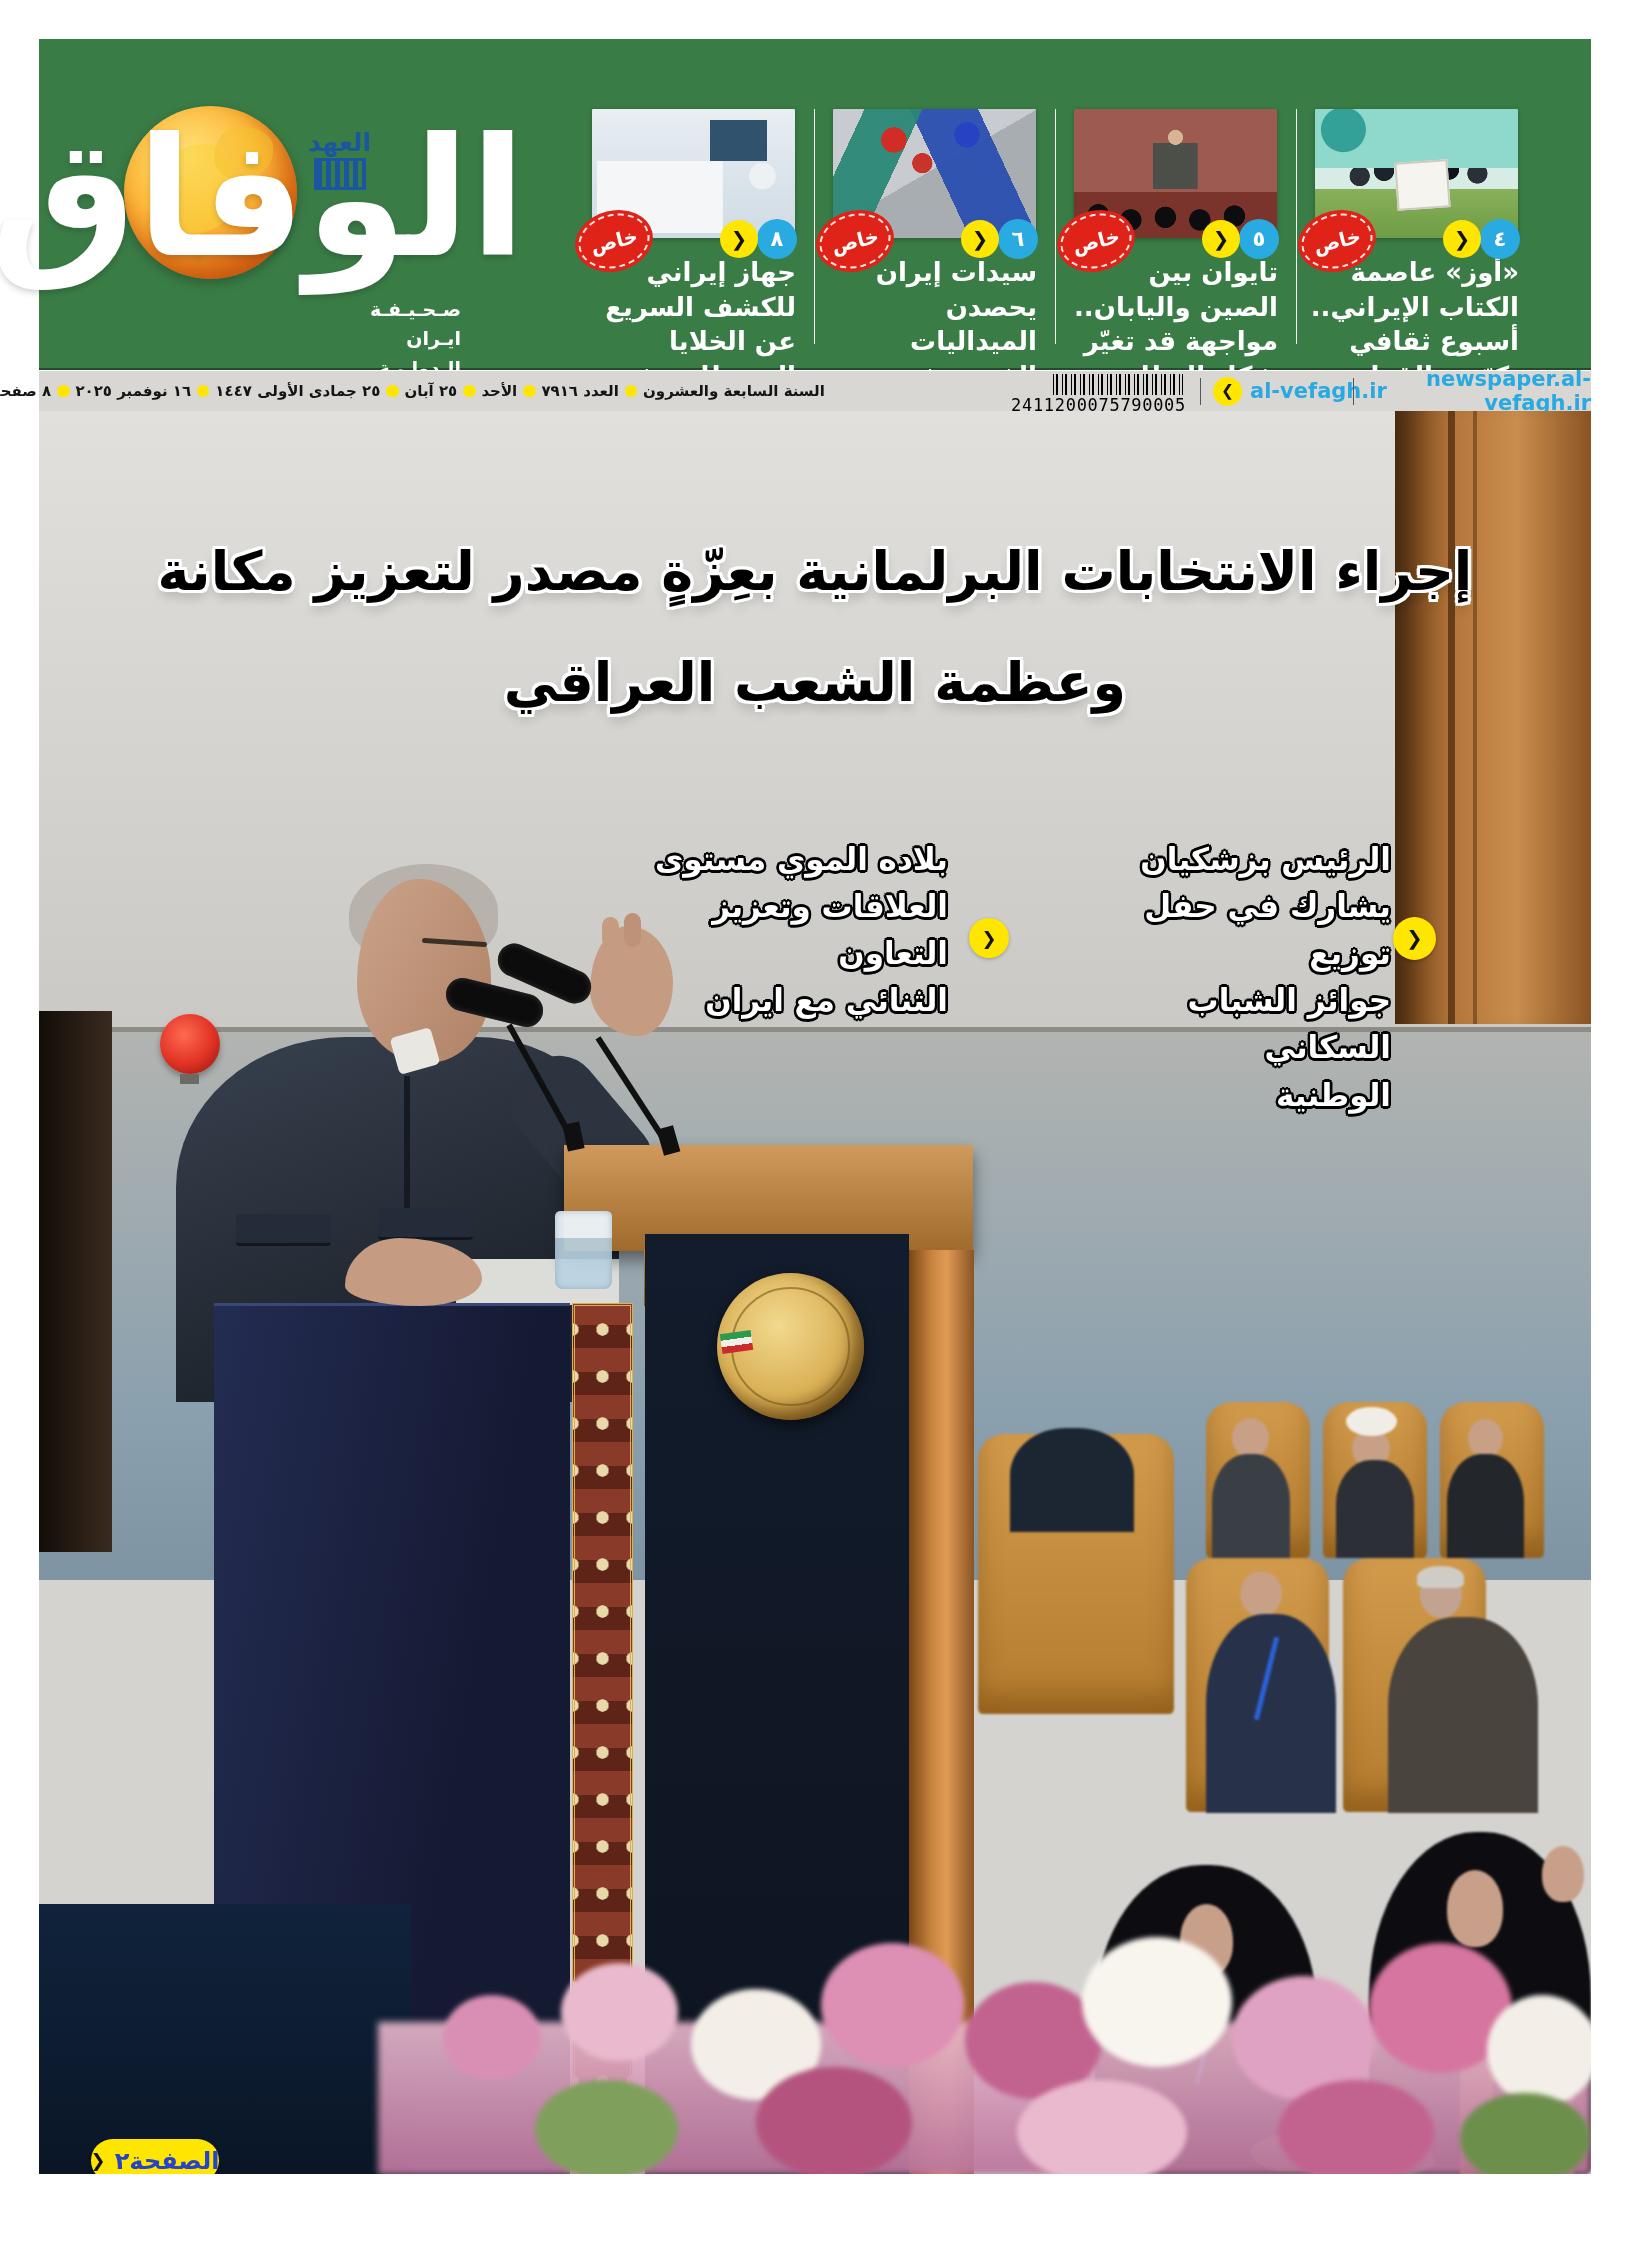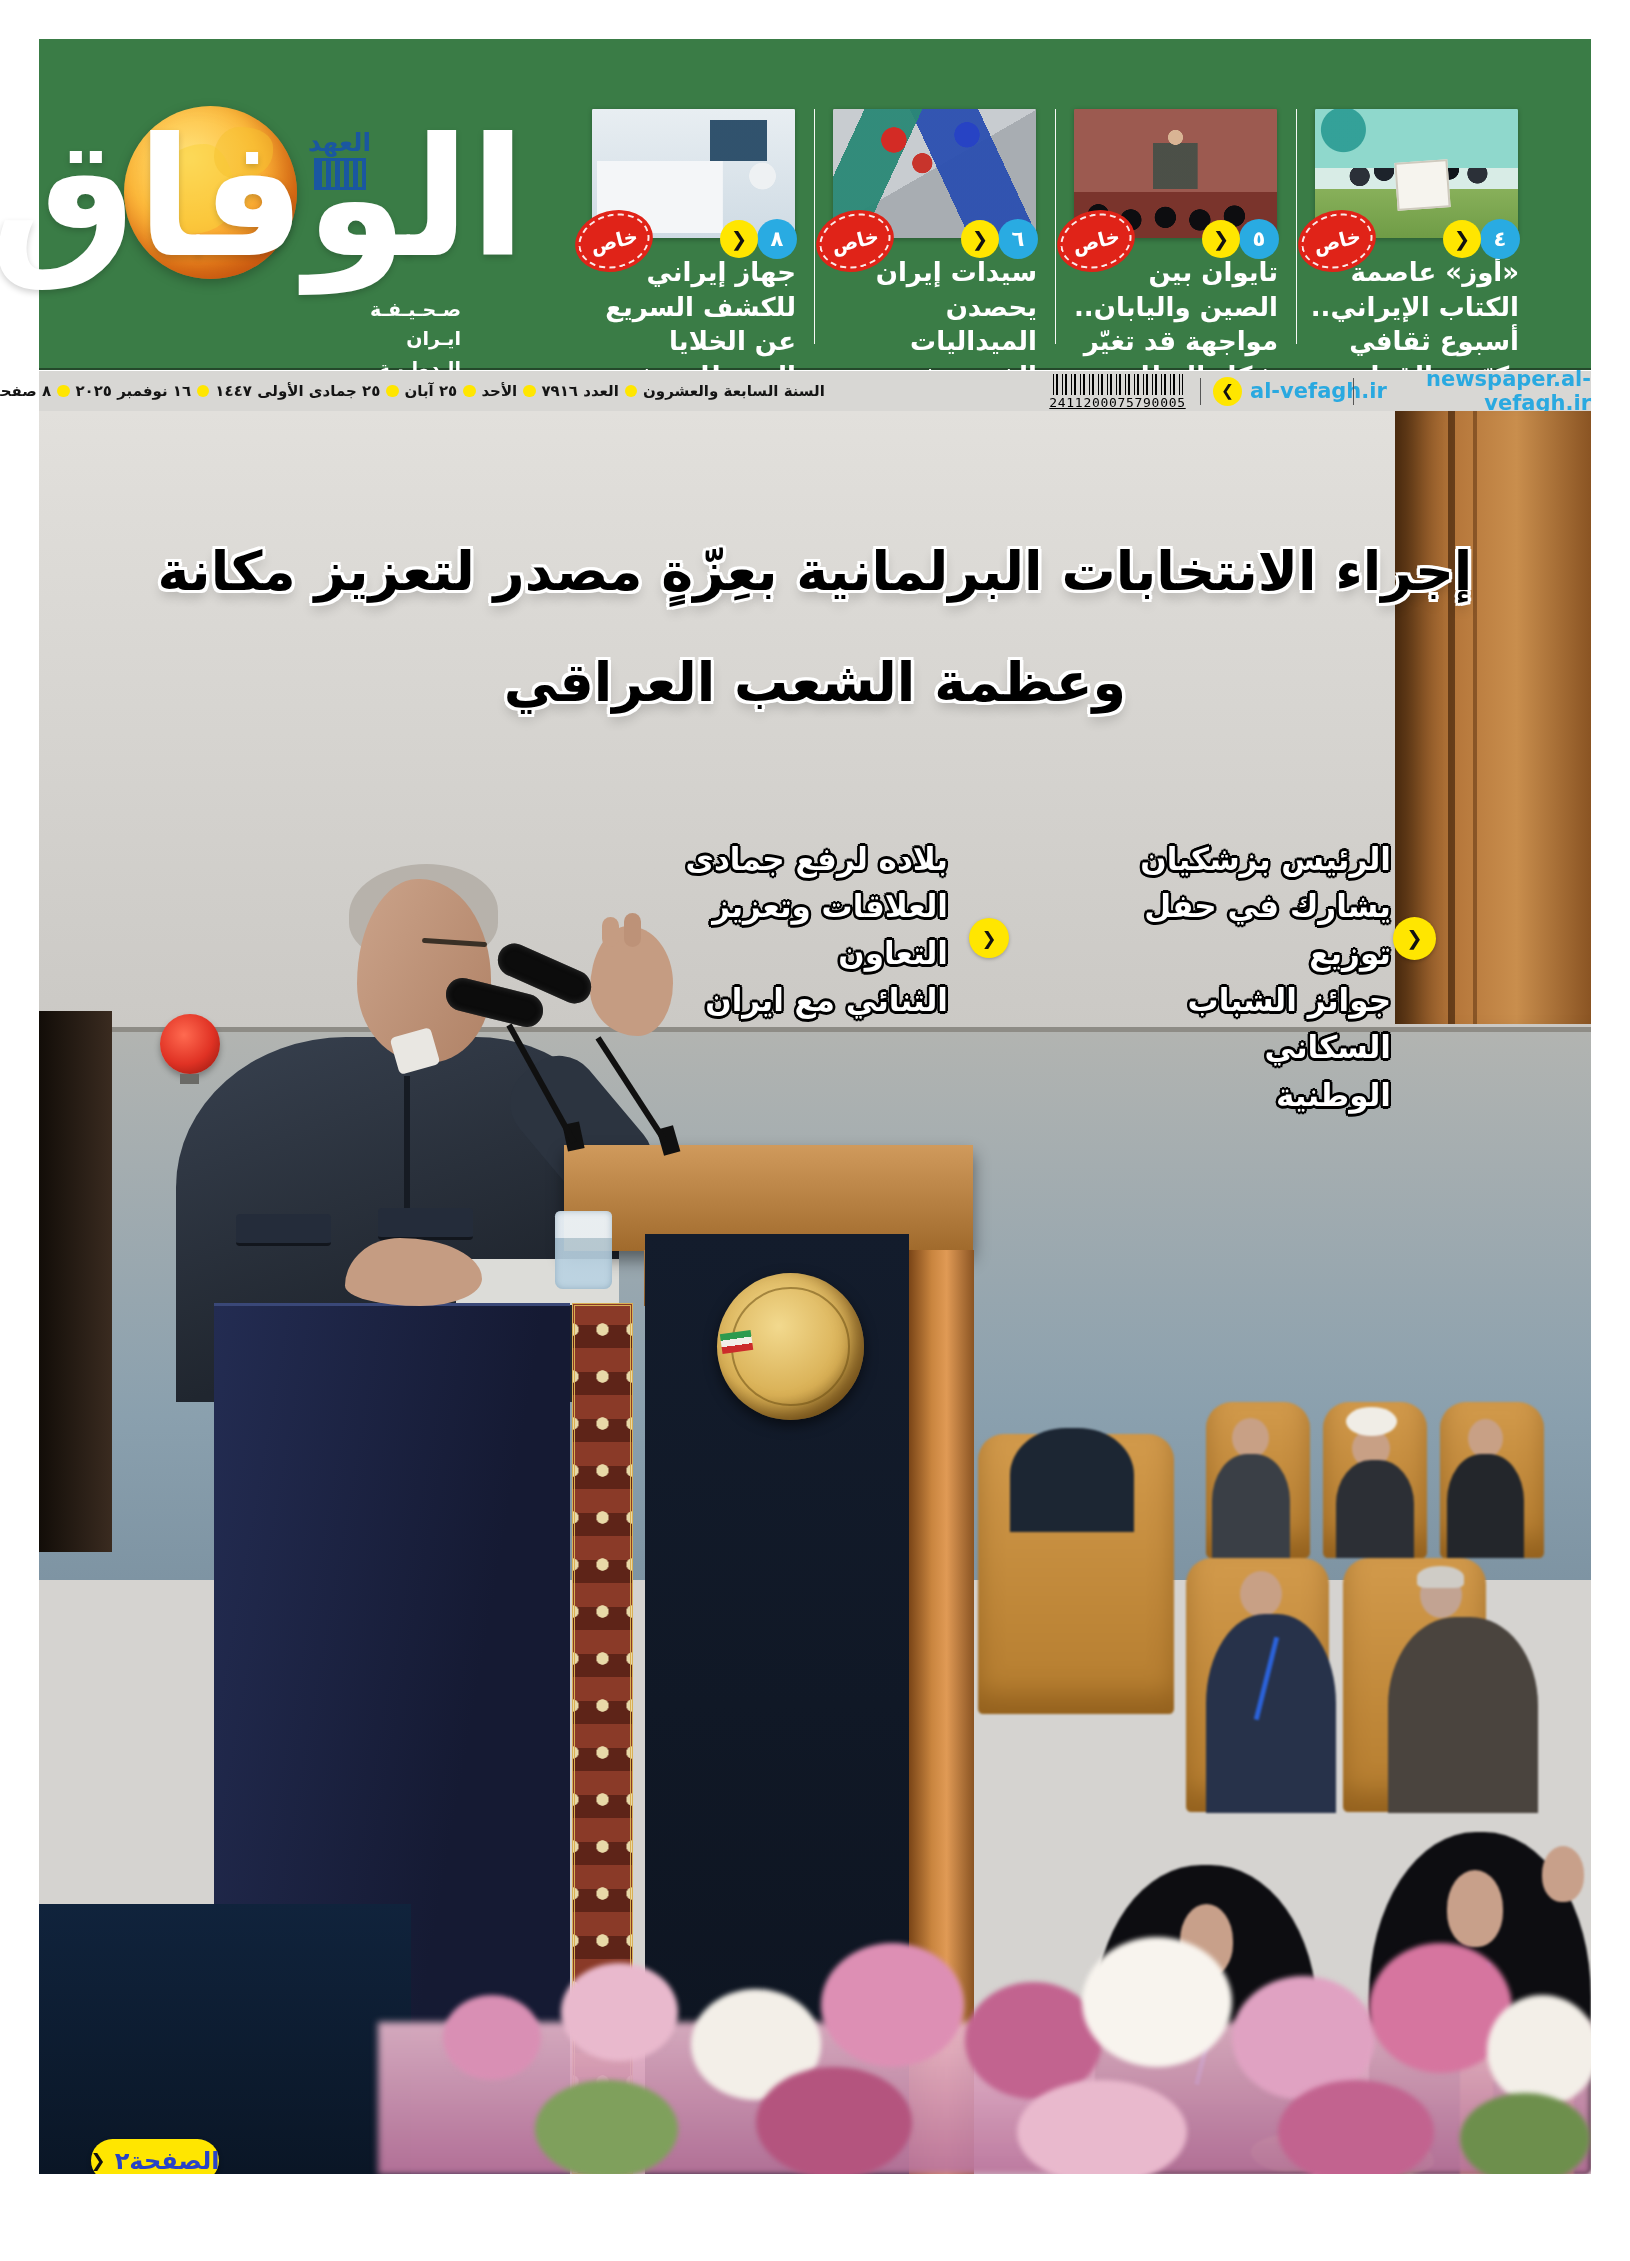--- a/index.html
+++ b/index.html
@@ -72,21 +72,21 @@
       linear-gradient(90deg,rgba(53,162,74,0) 14%,#35a24a 14% 24%,rgba(0,0,0,0) 24% 30%,#e07820 30% 44%,rgba(0,0,0,0) 44%) 8% 70%/60% 12% no-repeat,
       linear-gradient(180deg,#e8eef2,#cfdbe4);}
   
   #infobar{position:absolute;left:39px;top:371px;width:1552px;height:40px;background:#d8d7d4;}
   #dates{position:absolute;left:3.9px;top:0;bottom:0;width:782px;display:flex;align-items:center;direction:rtl;
     font-size:15px;font-weight:bold;color:#141414;white-space:nowrap;}
   #dates .dot{width:12.4px;height:12.4px;border-radius:50%;background:#ffe600;margin:0 5.9px;flex:0 0 auto;}
   #barwrap{position:absolute;left:1010px;top:3.3px;width:137px;text-align:center;}
   #barcode{width:130px;height:21px;margin:0 auto;
     background:repeating-linear-gradient(90deg,#000 0 1.3px,transparent 1.3px 2.6px,#000 2.6px 4.6px,transparent 4.6px 5.9px,#000 5.9px 6.5px,transparent 6.5px 9px);}
-  #barnum{font-family:"DejaVu Sans Mono",monospace;font-size:13px;color:#000;letter-spacing:0.7px;text-decoration:underline;}
+  #barnum{font-family:"DejaVu Sans Mono",monospace;font-size:17px;color:#000;letter-spacing:0.7px;text-decoration:underline;}
   .vsep{position:absolute;left:1161px;top:6.5px;width:1.3px;height:27px;background:#555;}
   #goarrow{position:absolute;left:1174px;top:5.9px;width:29px;height:29px;background:#ffe600;color:#111;font-size:15.6px;}
   #site1{position:absolute;left:1211px;top:0;height:40px;display:flex;align-items:center;color:#2aa9e0;font-size:21px;font-weight:bold;}
   .vsep2{position:absolute;left:1314px;top:6.5px;width:1.3px;height:27px;background:#555;}
   #site2{position:absolute;left:1330px;top:0;height:40px;display:flex;align-items:center;color:#2aa9e0;font-size:21px;font-weight:bold;}
   
   #photo{position:absolute;left:39px;top:411px;width:1552px;height:1763px;overflow:hidden;background:#d5d3d0;}
   .ph{position:absolute;}
   #wallTop{left:0;top:0;width:100%;height:616px;background:linear-gradient(180deg,#e2e0dc,#cbc9c5);}
   #pillar{left:1356px;top:0;width:196px;height:613px;background:linear-gradient(90deg,#6e3f16,#b5763a 30%,#c98e4d 62%,#8a5423);
@@ -369,21 +369,21 @@
 
     <h1 id="hl1" class="hl">إجراء الانتخابات البرلمانية بعِزّةٍ مصدر لتعزيز مكانة</h1>
     <h1 id="hl2" class="hl">وعظمة الشعب العراقي</h1>
     <div id="subR" class="sub">
       <div>الرئيس بزشكيان</div>
       <div>يشارك في حفل توزيع</div>
       <div>جوائز الشباب السكاني</div>
       <div>الوطنية</div>
     </div>
     <div id="subL" class="sub">
-      <div>بلاده لرفع جمادى</div>
+      <div>بلاده الموي مستوى</div>
       <div>العلاقات وتعزيز التعاون</div>
       <div>الثنائي مع ايران</div>
     </div>
     <div id="ycR" class="ycirc">
         <span>❮</span>
       </div>
     <div id="ycL" class="ycirc">
         <span>❮</span>
       </div>
 

